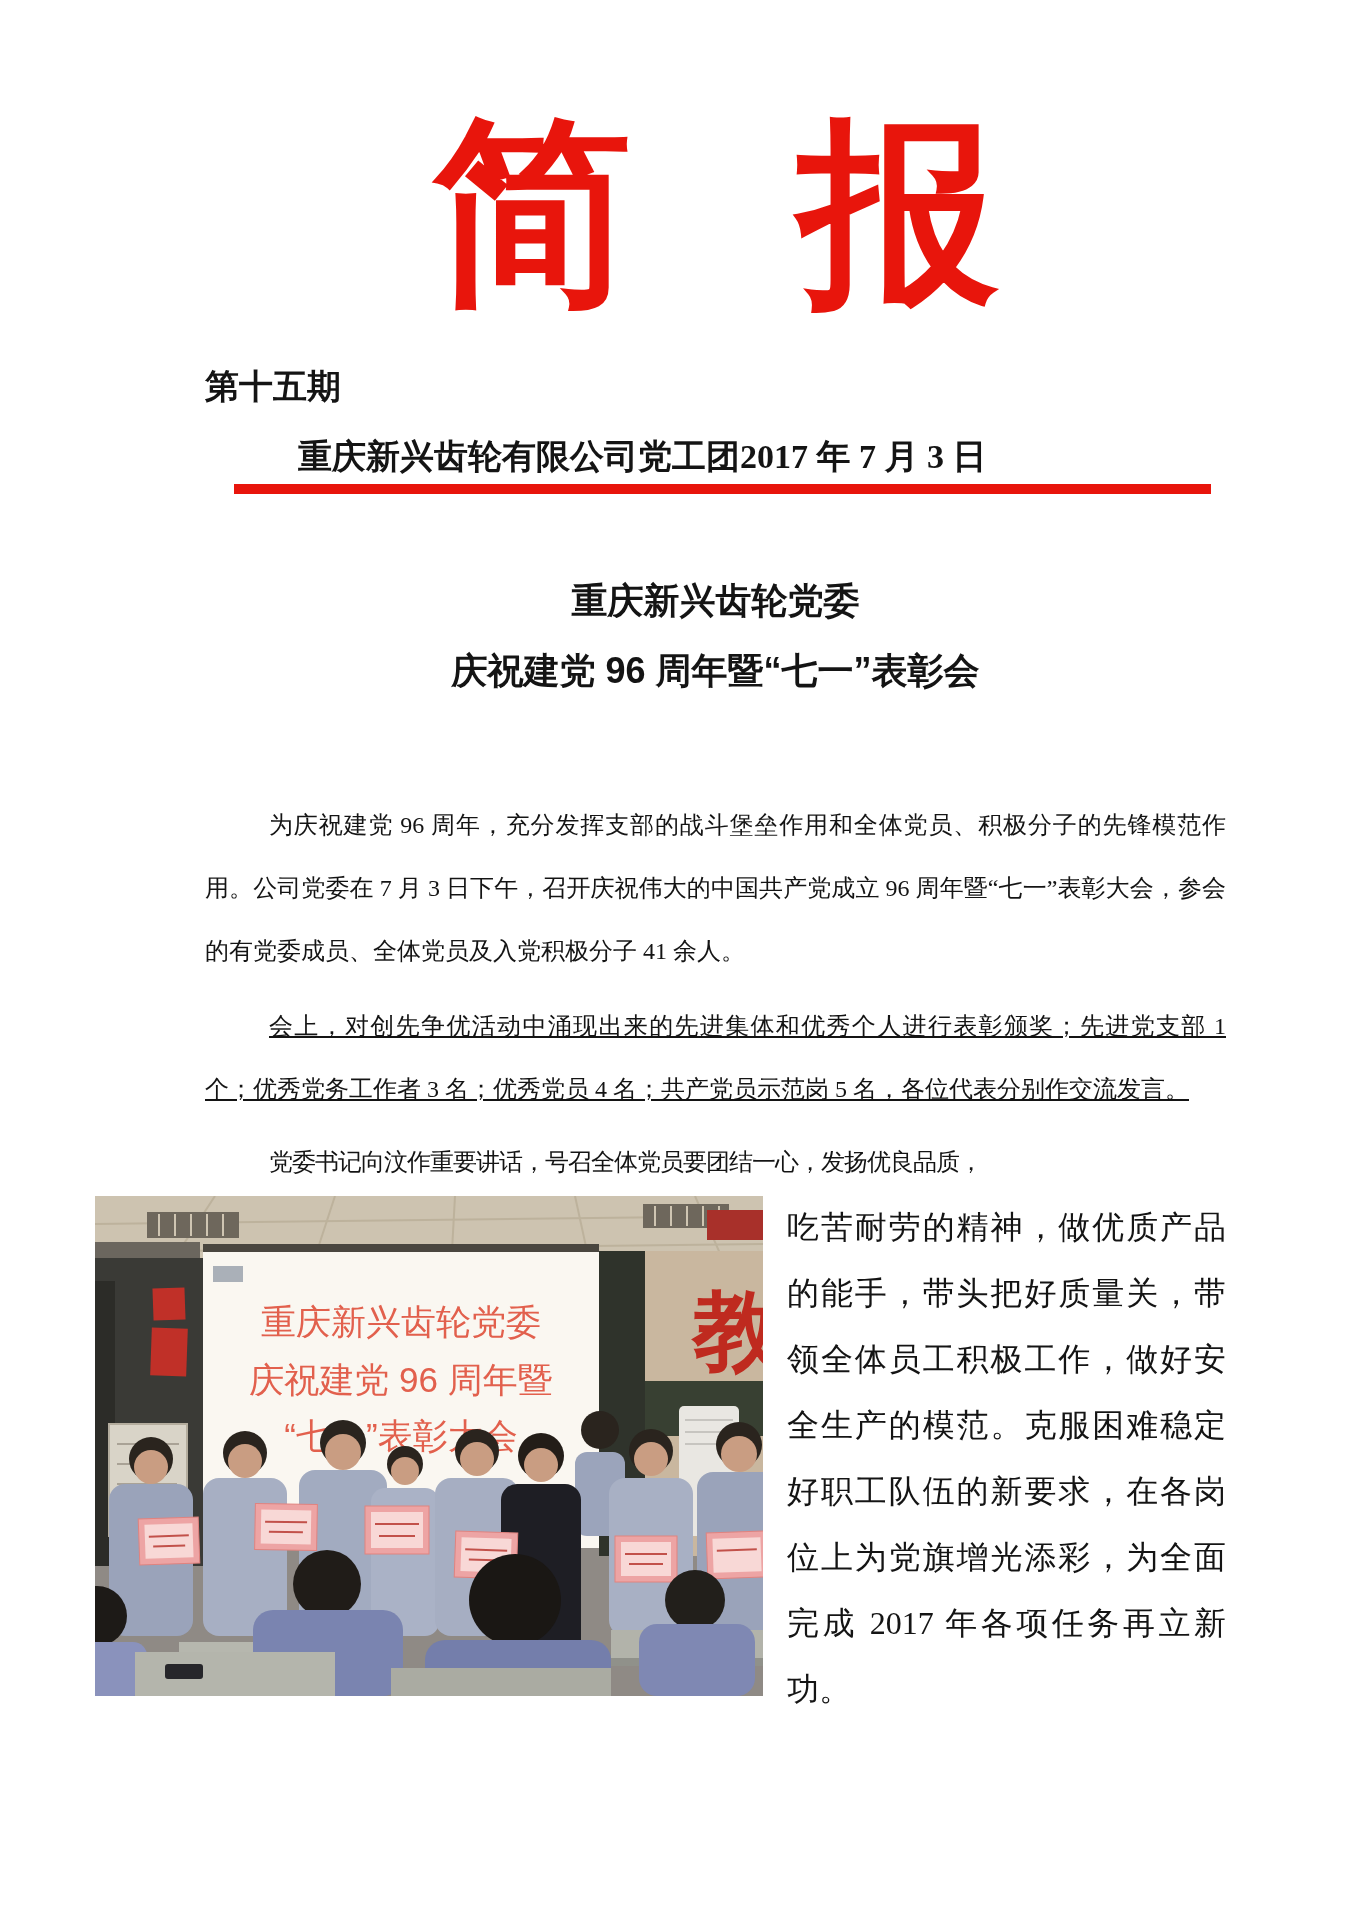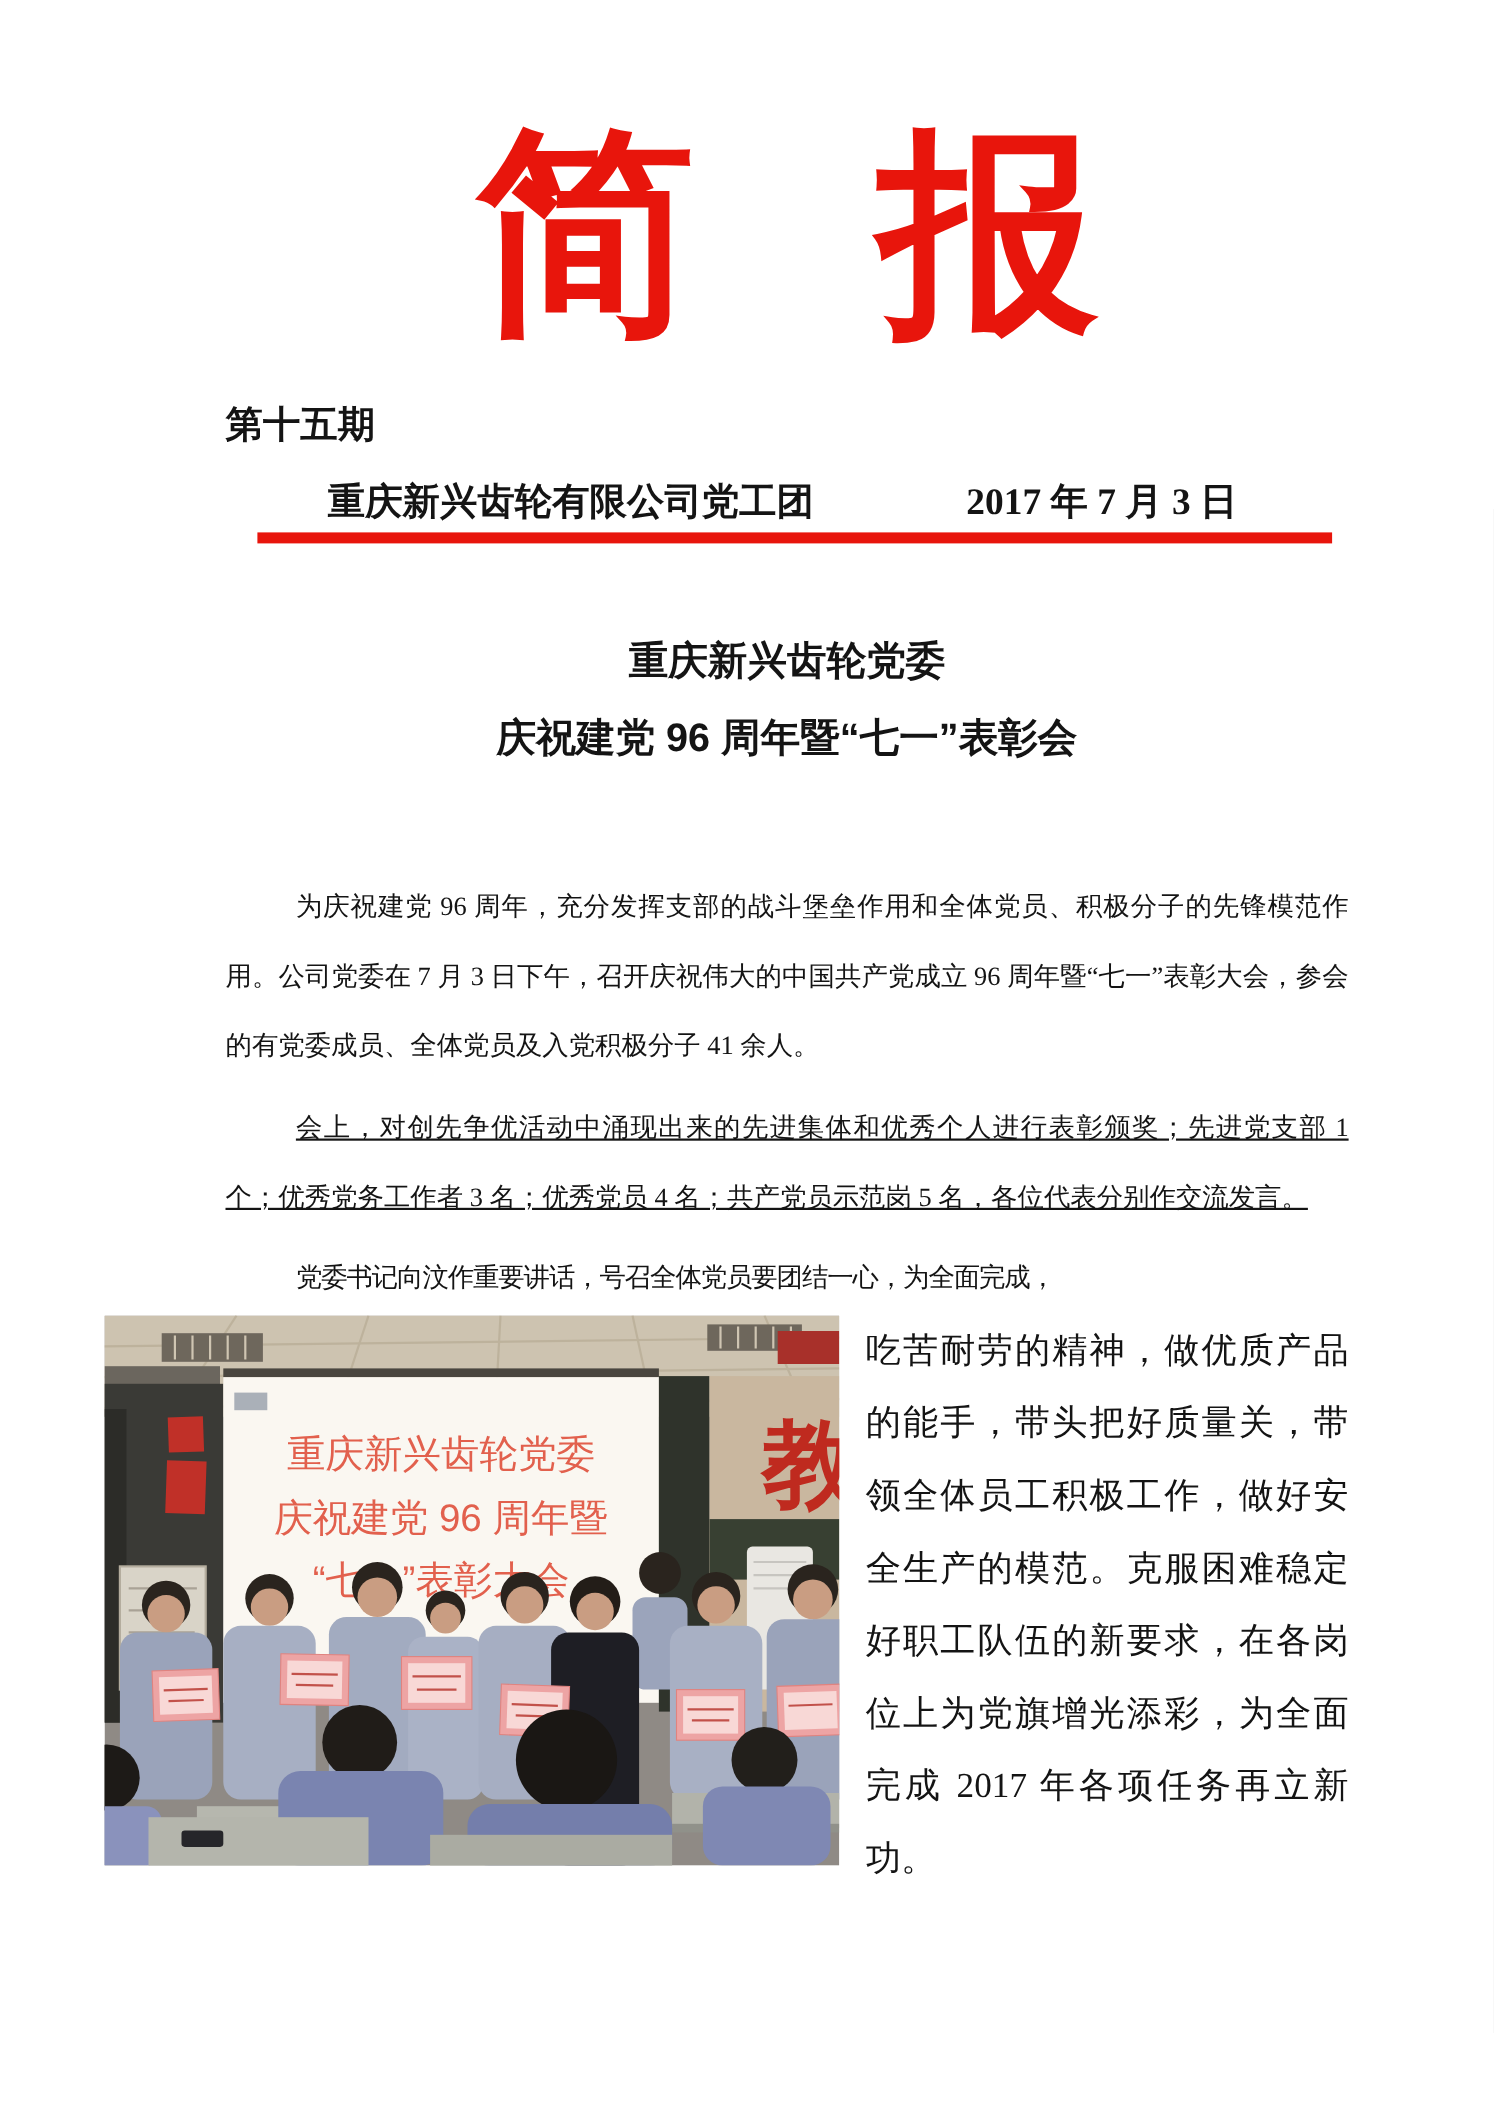--- a/index.html
+++ b/index.html
@@ -19,21 +19,21 @@
     font-size:200px; font-weight:bold;
     color:var(--masthead-red,#e8150c);
     font-family:"DejaVu Serif","Liberation Serif",serif;
   }
   .issue {
     margin-top:38px; line-height:40px; font-size:34px; font-weight:bold;
     font-family:"Liberation Sans","DejaVu Sans",sans-serif;
   }
   .pub-line {
     margin-top:30px; line-height:42px; font-size:34px; font-weight:bold;
-    display:flex; justify-content:space-between;
+    display:flex; 
     padding:0 101px 0 93px;
   }
   .rule {
     margin:6px 15px 0 29px; height:10px;
     background:var(--rule-red,#e8150c);
   }
 
   
   .article-title {
     margin-top:72px; font-size:36px; line-height:70px; font-weight:bold;
@@ -79,21 +79,21 @@
 
     <div class="rule"></div>
 
     <div class="article-title">
       <div>重庆新兴齿轮党委</div>
       <div>庆祝建党 96 周年暨“七一”表彰会</div>
     </div>
 
     <p class="body-par p1">为庆祝建党 96 周年，充分发挥支部的战斗堡垒作用和全体党员、积极分子的先锋模范作用。公司党委在 7 月 3 日下午，召开庆祝伟大的中国共产党成立 96 周年暨“七一”表彰大会，参会的有党委成员、全体党员及入党积极分子 41 余人。</p>
     <p class="body-par p2">会上，对创先争优活动中涌现出来的先进集体和优秀个人进行表彰颁奖；先进党支部 1 个；优秀党务工作者 3 名；优秀党员 4 名；共产党员示范岗 5 名，各位代表分别作交流发言。</p>
-    <p class="body-par p3-lead">党委书记向汶作重要讲话，号召全体党员要团结一心，为全面完成，</p>
+    <p class="body-par p3-lead">党委书记向汶作重要讲话，号召全体党员要团结一心，发扬优良品质，</p>
 
     <div class="p3-body">
 
       <figure class="photo">
         <svg viewBox="0 0 668 500" width="668" height="500" xmlns="http://www.w3.org/2000/svg">
           <rect width="668" height="500" fill="#8f8a85"></rect>
 
           <g>
             <rect x="0" y="0" width="668" height="92" fill="#cdc3b0"></rect>
             <g stroke="#bdb29c" stroke-width="2">

